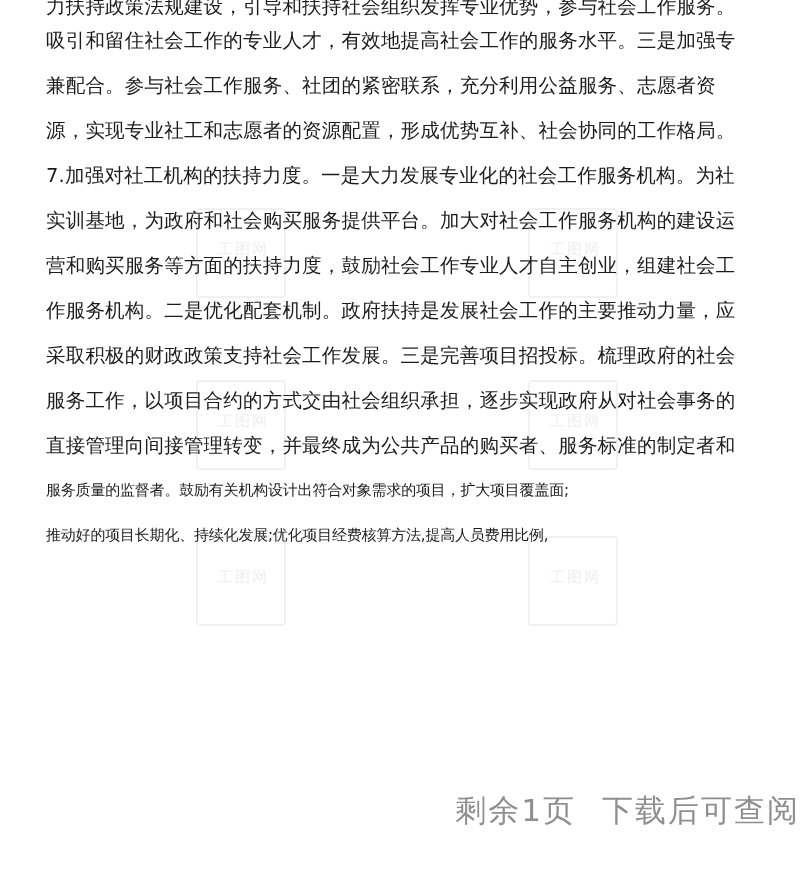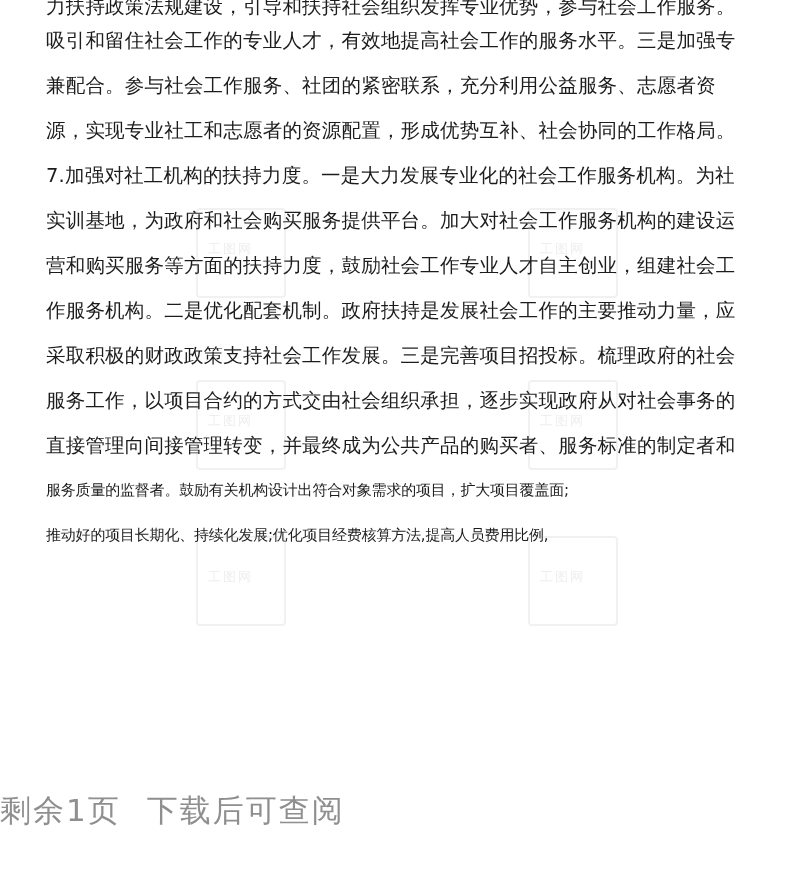--- a/index.html
+++ b/index.html
@@ -48,41 +48,42 @@
     white-space: nowrap;
     font-family: "DejaVu Sans", "Liberation Sans", sans-serif;
   }
   .line.compact {
     font-size: 15px;
     letter-spacing: -0.2px;
   }
   .watermark {
     position: absolute;
     color: rgba(150,150,150,0.16);
-    font-size: 13px;
+    font-size: 15px;
     letter-spacing: 2px;
     font-family: "DejaVu Sans", "Liberation Sans", sans-serif;
     pointer-events: none;
     user-select: none;
     white-space: nowrap;
+    margin-left: 10px;
   }
   .wm-box {
     position: absolute;
     width: 86px;
     height: 86px;
     border: 2px solid rgba(150,150,150,0.13);
     border-radius: 4px;
     pointer-events: none;
   }
   .footer-notice {
     position: absolute;
     left: 0;
     right: 0;
     top: 790px;
-    text-align: left;
+    text-align: right;
     font-size: 31px;
     color: #8f8f8f;
     letter-spacing: 2px;
     font-family: "DejaVu Sans", "Liberation Sans", sans-serif;
   }
   .footer-notice .gap {
     display: inline-block;
     width: 26px;
   }
 </style>

